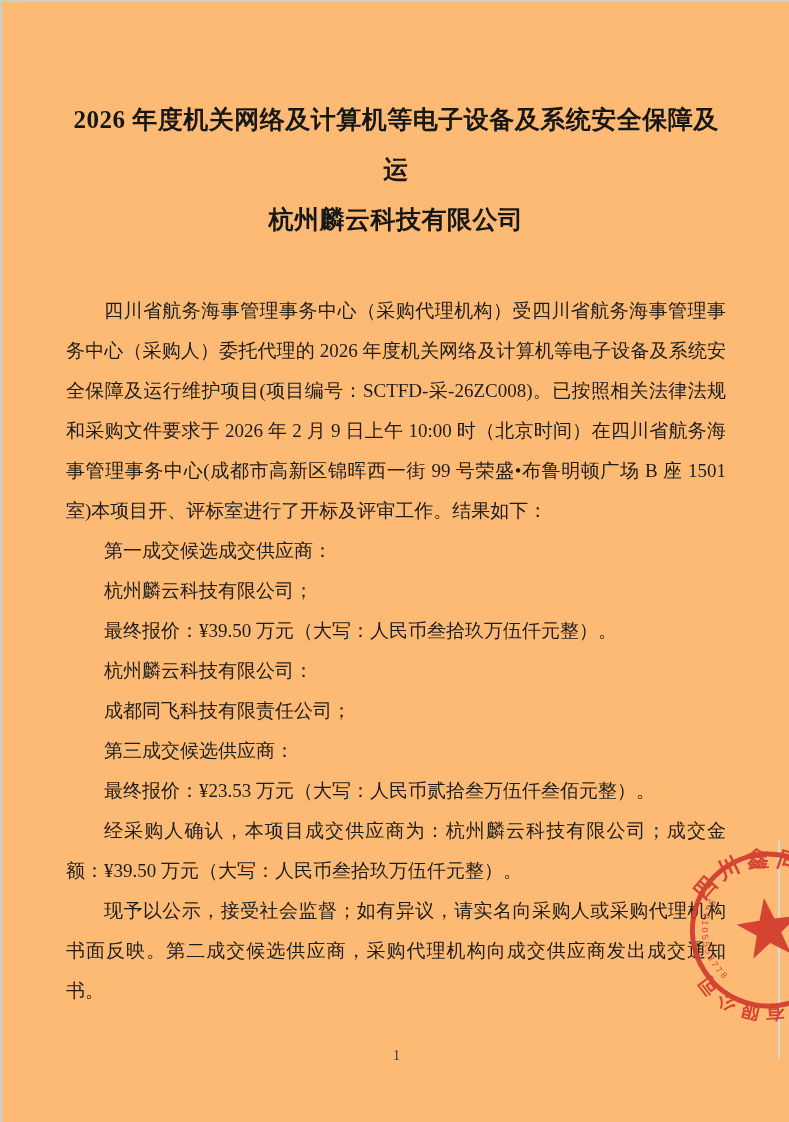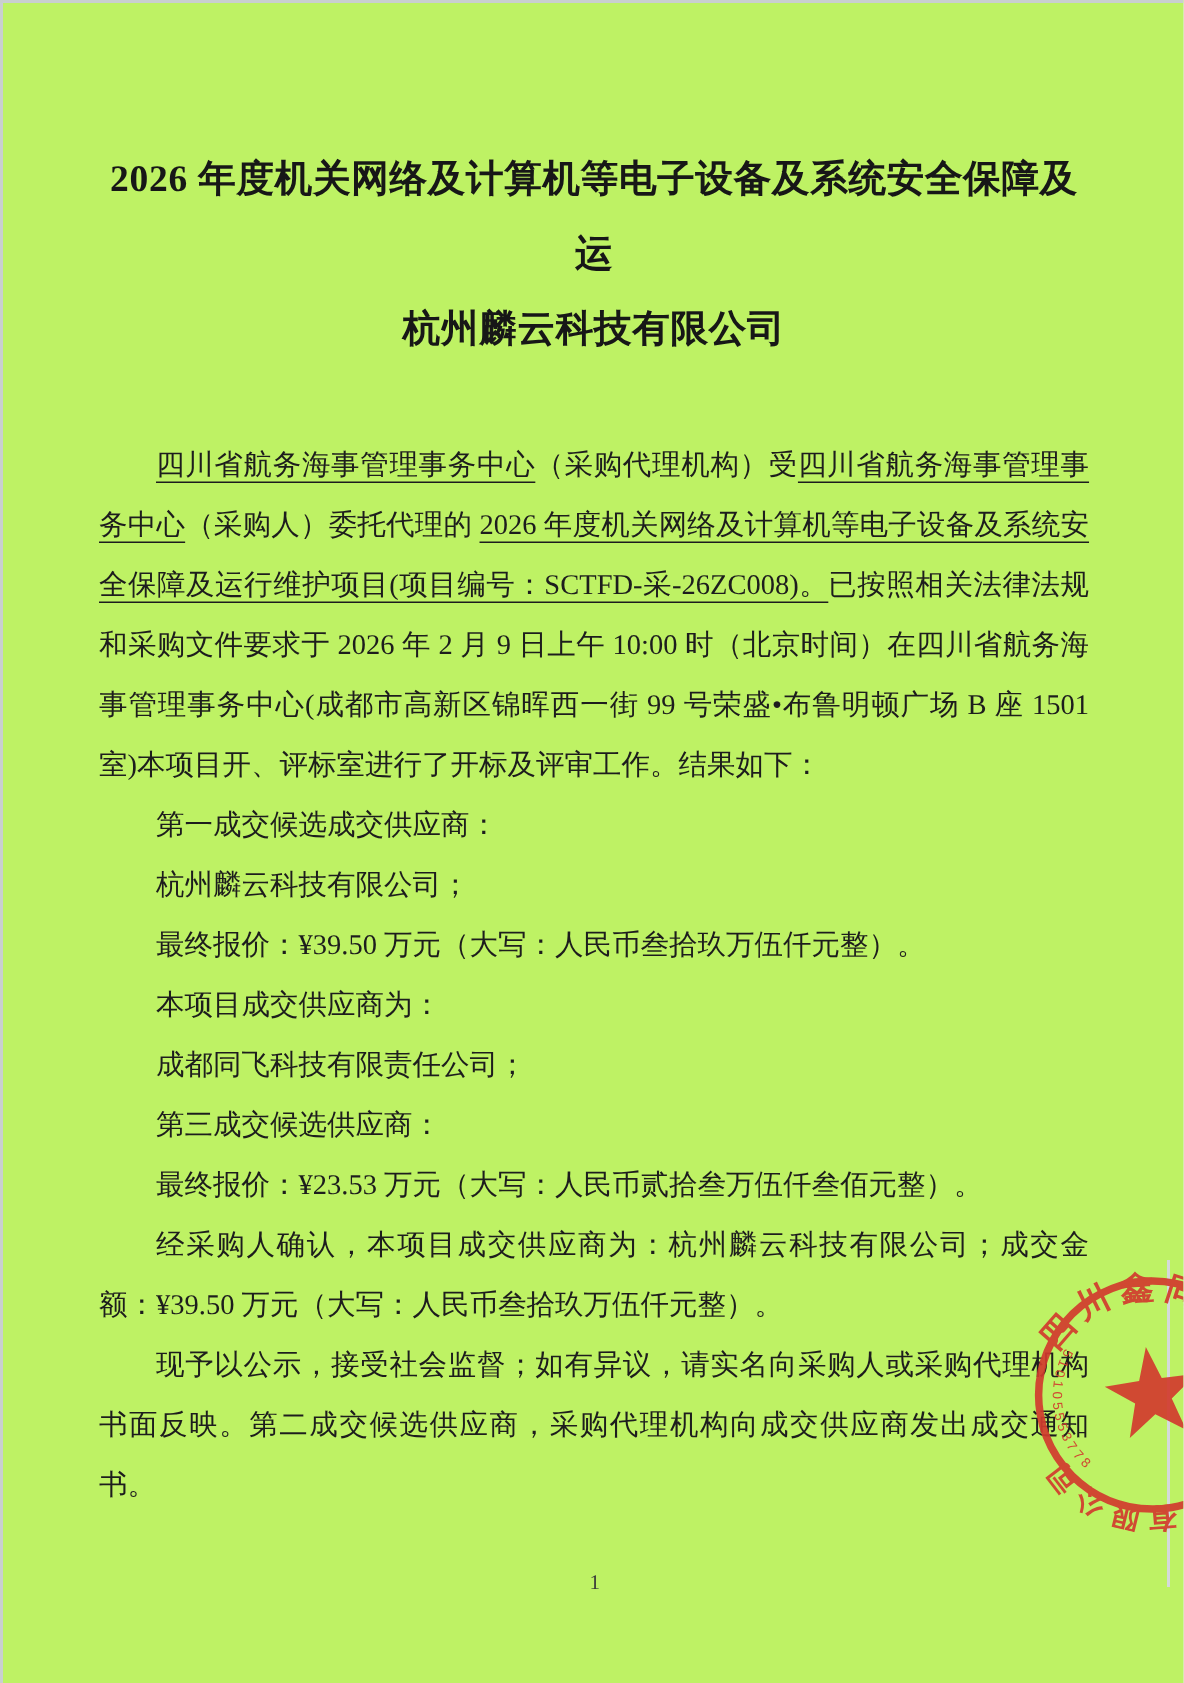--- a/index.html
+++ b/index.html
@@ -1,21 +1,21 @@
 <!DOCTYPE html>
 <html><head>
 <meta charset="utf-8">
 <style>
   html, body { margin: 0; padding: 0; background: #e8e8e8; }
   .page {
     position: relative;
     width: 789px;
     height: 1122px;
     margin: 0 auto;
-    background: #bef264;
+    background: #fdba74;
     border-top: 2px solid #c9cfcf;
     border-left: 2px solid #c9cfcf;
     box-sizing: border-box;
     overflow: hidden;
     font-family: "Liberation Serif", "DejaVu Serif", serif;
     color: #1d1d1d;
   }
   .content {
     position: absolute;
     left: 64px;
@@ -34,21 +34,20 @@
     margin-top: 46px;
     font-size: 19px;
     line-height: 40px;
     text-align: justify;
   }
   .para {
     margin: 0;
     text-indent: 2em;
   }
   .u-seg {
-    text-decoration: underline;
     text-decoration-thickness: 1px;
     text-underline-offset: 5px;
   }
   .page-number {
     position: absolute;
     left: 0;
     top: 1046px;
     width: 789px;
     text-align: center;
     font-size: 14px;
@@ -85,21 +84,21 @@
       <div>杭州麟云科技有限公司</div>
     </div>
 
     <div class="body-text">
 
       <p class="para"><span class="u-seg">四川省航务海事管理事务中心</span><span>（采购代理机构）受</span><span class="u-seg">四川省航务海事管理事务中心</span><span>（采购人）委托代理的 </span><span class="u-seg">2026 年度机关网络及计算机等电子设备及系统安全保障及运行维护项目(项目编号：SCTFD-采-26ZC008)。</span><span>已按照相关法律法规和采购文件要求于 2026 年 2 月 9 日上午 10:00 时（北京时间）在四川省航务海事管理事务中心(成都市高新区锦晖西一街 99 号荣盛•布鲁明顿广场 B 座 1501 室)本项目开、评标室进行了开标及评审工作。结果如下：</span></p>
 
       <p class="para">第一成交候选成交供应商：</p>
       <p class="para">杭州麟云科技有限公司；</p>
       <p class="para">最终报价：¥39.50 万元（大写：人民币叁拾玖万伍仟元整）。</p>
-      <p class="para">本项目成交供应商为：</p>
+      <p class="para">杭州麟云科技有限公司：</p>
       <p class="para">成都同飞科技有限责任公司；</p>
       <p class="para">第三成交候选供应商：</p>
       <p class="para">最终报价：¥23.53 万元（大写：人民币贰拾叁万伍仟叁佰元整）。</p>
       <p class="para">经采购人确认，本项目成交供应商为：杭州麟云科技有限公司；成交金额：¥39.50 万元（大写：人民币叁拾玖万伍仟元整）。</p>
       <p class="para">现予以公示，接受社会监督；如有异议，请实名向采购人或采购代理机构书面反映。第二成交候选供应商，采购代理机构向成交供应商发出成交通知书。</p>
 
     </div>
   </div>
 
   <div class="scan-line"></div>

